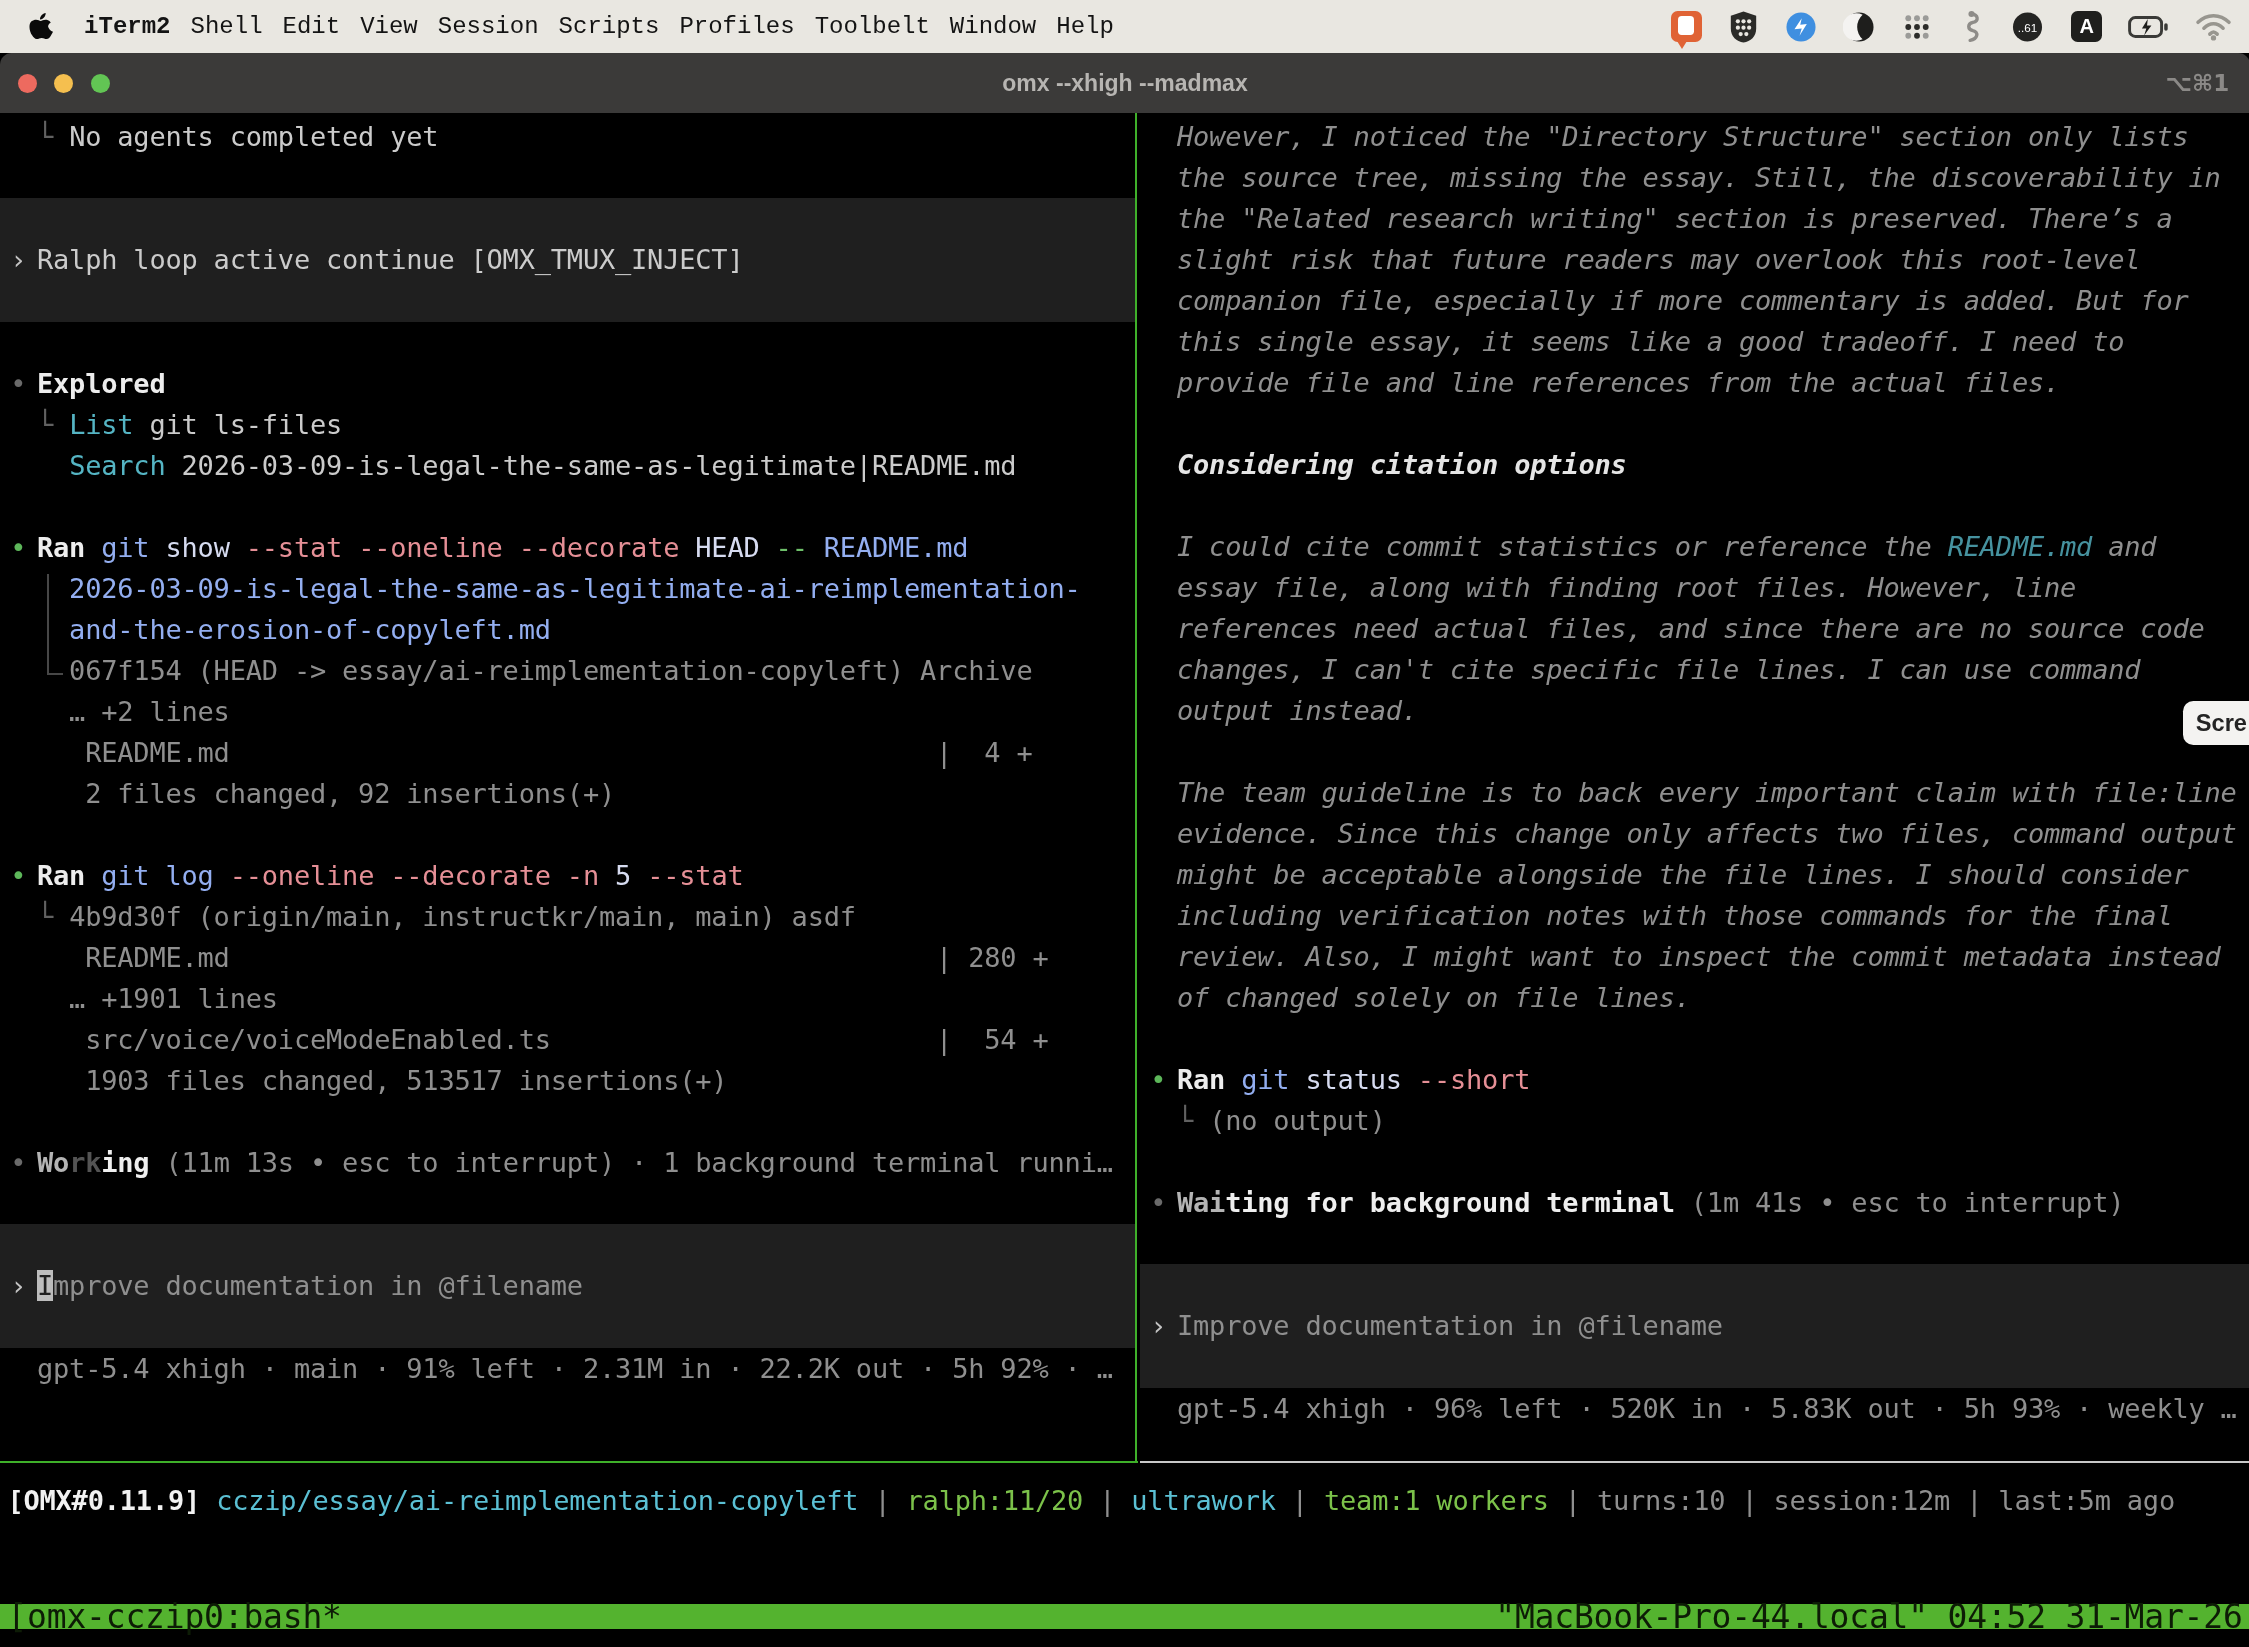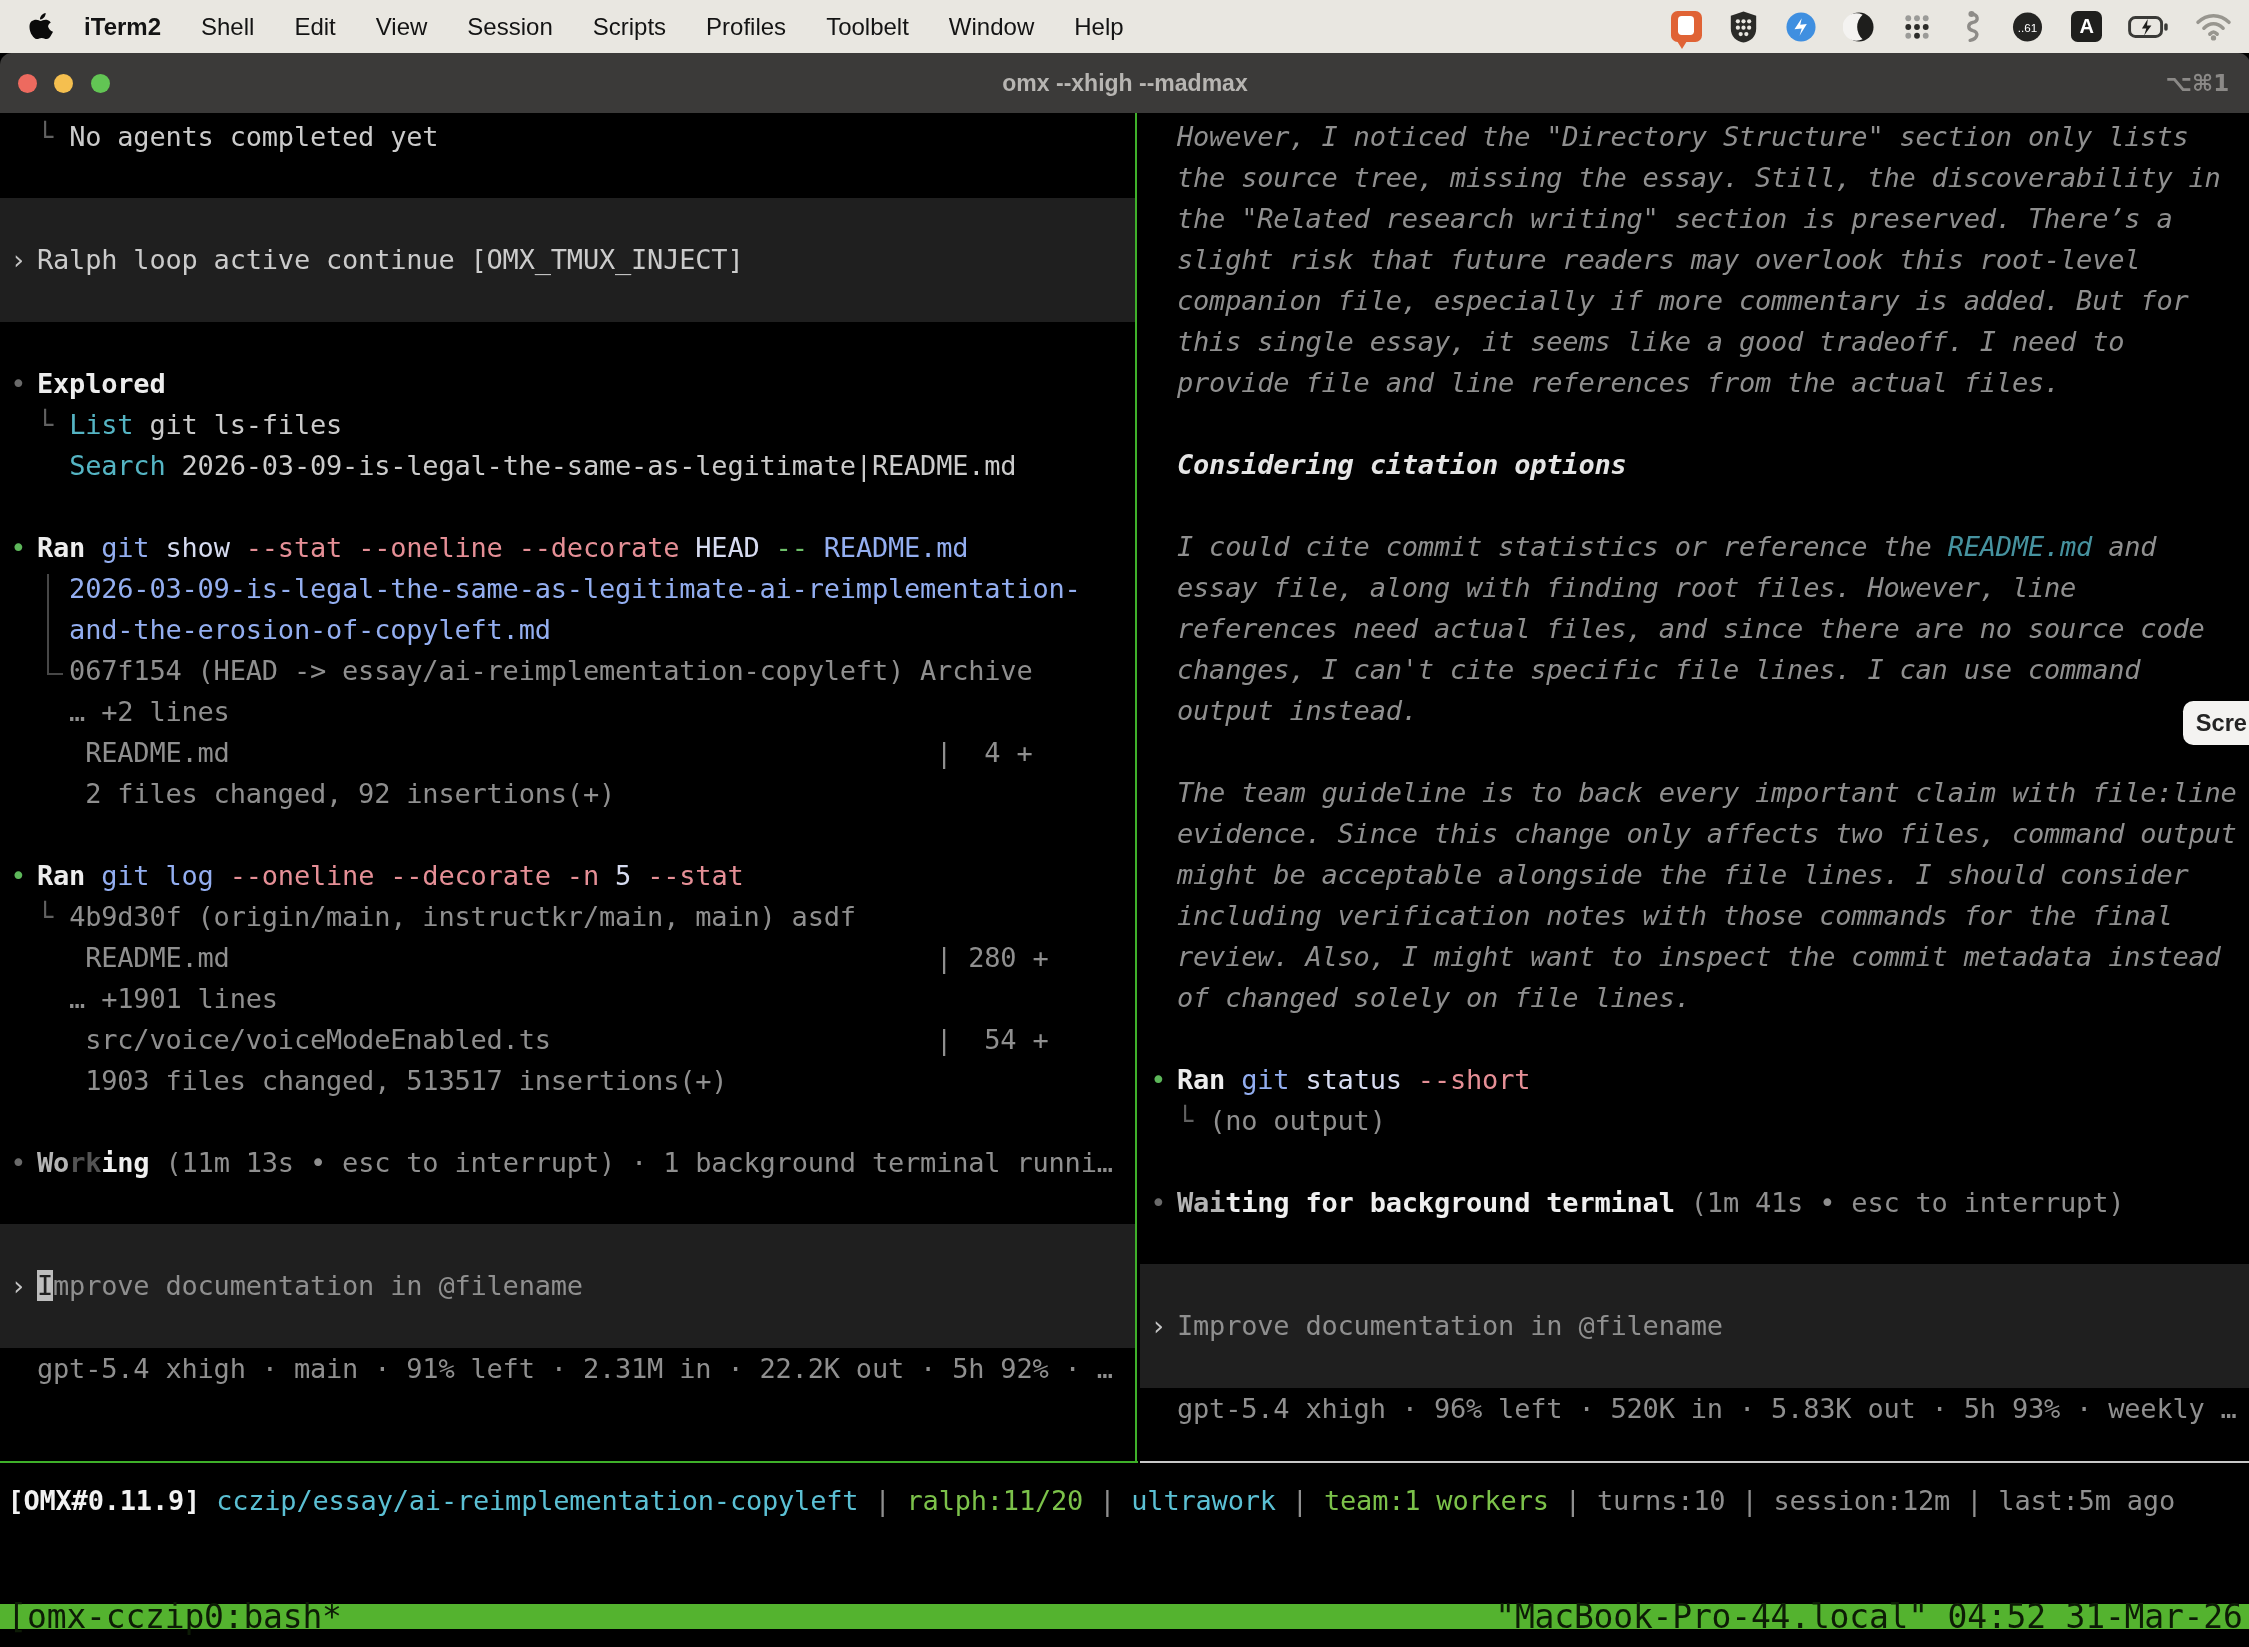--- a/index.html
+++ b/index.html
@@ -2,21 +2,21 @@
 <html style="font-size:11.8px"><head>
 <meta charset="utf-8">
 <style>
   html,body{margin:0;padding:0;}
   body{width:2250px;height:1648px;background:#000;overflow:hidden;font-family:"DejaVu Sans Mono",monospace;}
 
   
   .menubar{height:53px;background:#e9e7e1;display:flex;align-items:center;padding:0 13.3px;
            font-family:"Liberation Sans","DejaVu Sans",sans-serif;font-size:24px;color:#141414;}
   .apple{margin-left:14.8px;display:flex;align-items:center;}
-  .menu-items{display:flex;gap:40px;margin-left:31px;align-items:center;}
+  .menu-items{display:flex;gap:20px;margin-left:31px;align-items:center;font-family:Liberation Mono, monospace;}
   .mi{font-weight:500;}
   .mi.appname{font-weight:700;}
   .status-icons{margin-left:auto;display:flex;gap:26px;padding-right:4.4px;}
   .sicon{display:flex;align-items:center;justify-content:center;}
 
   
   .titlebar{height:60px;background:#3b3a39;border-radius:11.8px 11.8px 0 0;position:relative;
             display:flex;align-items:center;padding:0 17.7px;}
   .tlights{display:flex;gap:17.7px;align-items:center;}
   .tl{width:19px;height:19px;border-radius:50%;}

